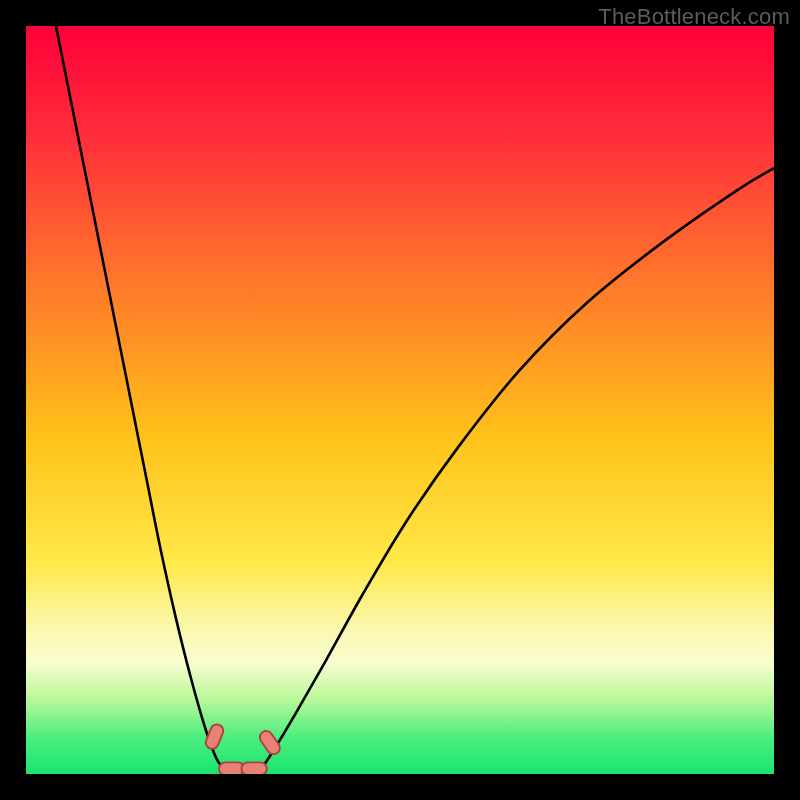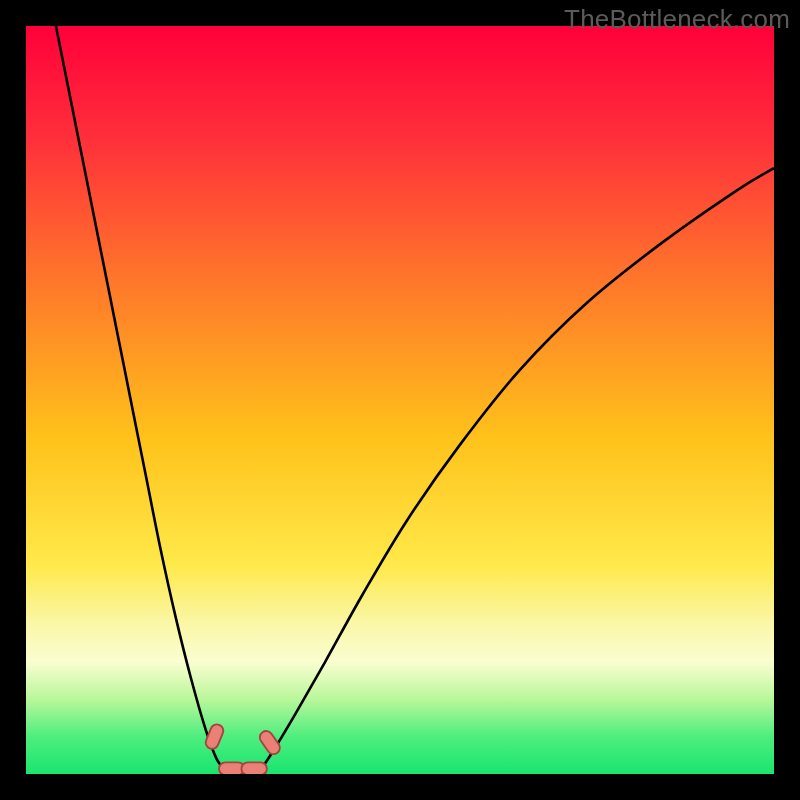--- a/index.html
+++ b/index.html
@@ -27,21 +27,21 @@
   }
   .gradient-bg {
     position: absolute;
     inset: 0;
   }
   .watermark {
     position: absolute;
     top: 4px;
     right: 10px;
     color: #5b5b5b;
-    font-size: 26px;
+    font-size: 22px;
     font-weight: 500;
     letter-spacing: 0.2px;
     user-select: none;
   }
   svg.curves {
     position: absolute;
     inset: 0;
     width: 100%;
     height: 100%;
   }

